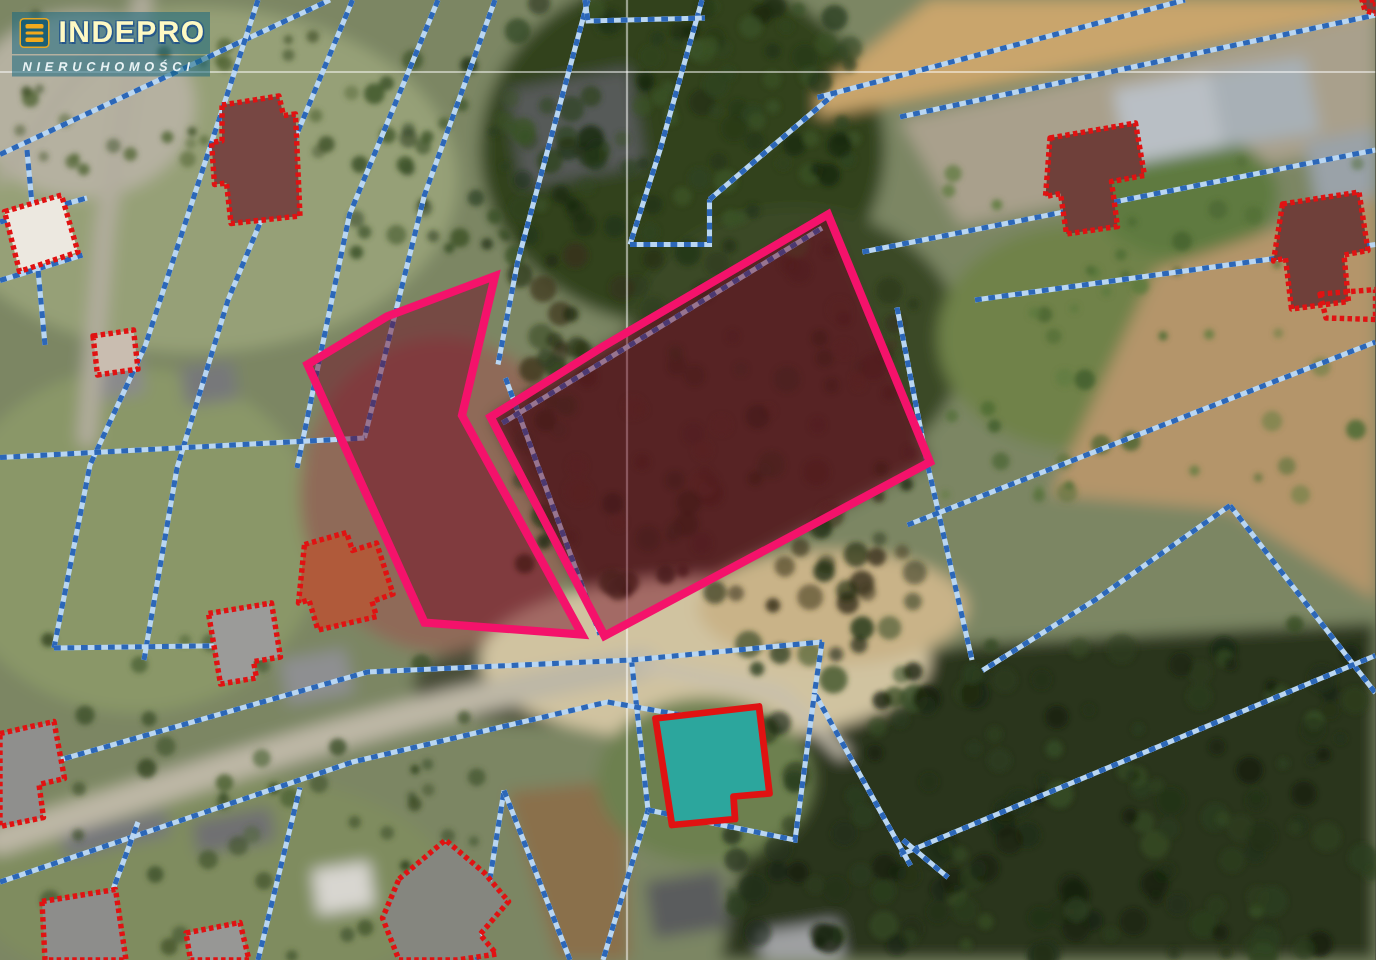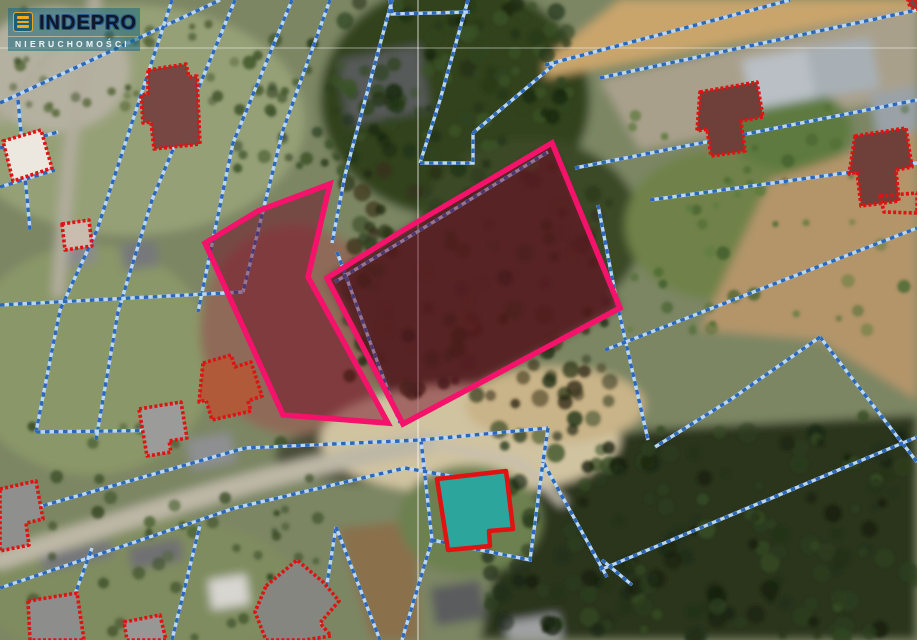--- a/index.html
+++ b/index.html
@@ -6,25 +6,25 @@
   .stage{position:relative;width:917px;height:640px;overflow:hidden;background:#7b8663;
          font-family:"Liberation Sans",sans-serif;}
   .stage svg{position:absolute;left:0;top:0;}
   .logo{position:absolute;left:8px;top:8px;z-index:10;}
   .logo-main{display:flex;align-items:center;gap:6px;background:rgba(24,104,128,0.55);
              padding:3px 9px 3px 5px;width:118px;}
   .logo-icon{width:20px;height:20px;flex:0 0 auto;background:rgba(18,88,114,0.85);
              border:1px solid rgba(242,170,28,0.95);border-radius:3px;display:flex;
              flex-direction:column;justify-content:center;gap:2px;padding:3px;box-sizing:border-box;}
   .logo-icon .bar{height:2.5px;background:#f2a91c;border-radius:1px;}
-  .logo-brand{font-weight:bold;font-size:20px;line-height:22px;color:#0f172a;letter-spacing:1px;
+  .logo-brand{font-weight:bold;font-size:20px;line-height:22px;color:#fef9c3;letter-spacing:1px;
               text-shadow:1px 1px 0 rgba(30,80,140,0.85),-1px -1px 0 rgba(30,80,140,0.55),
                           1px -1px 0 rgba(30,80,140,0.55),-1px 1px 0 rgba(30,80,140,0.55);}
   .logo-sub{background:rgba(24,104,128,0.55);color:#e9f3f5;font-size:8.5px;font-weight:bold;
-            letter-spacing:3.2px;padding:2px 0 2px 7px;margin-top:1px;width:125px;}
+            letter-spacing:3.2px;padding:2px 0 2px 7px;margin-top:1px;width:125px;font-style:italic;}
 </style>
 </head>
 <body>
 
 <div class="stage">
   <svg id="map-svg" width="917" height="640" viewBox="0 0 917 640">
     <defs>
       <filter id="blur6" x="-10%" y="-10%" width="120%" height="120%">
           <feGaussianBlur stdDeviation="5"></feGaussianBlur>
         </filter>

